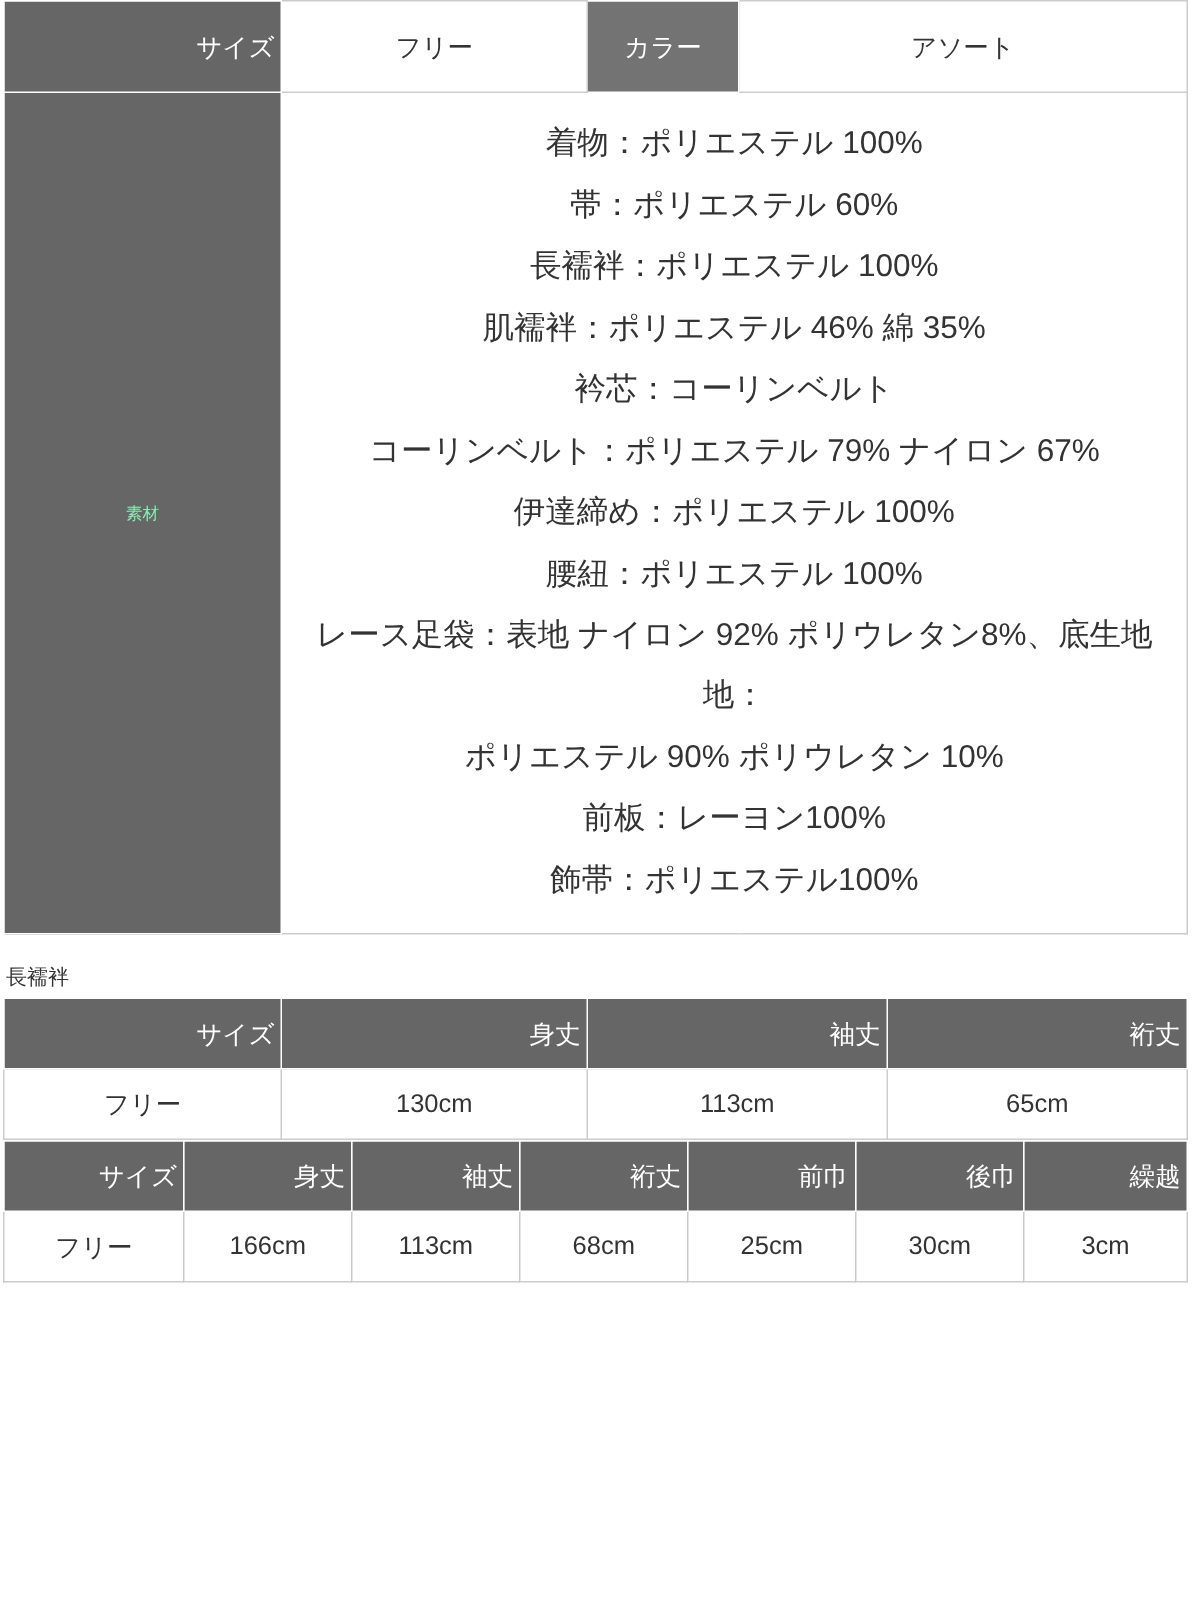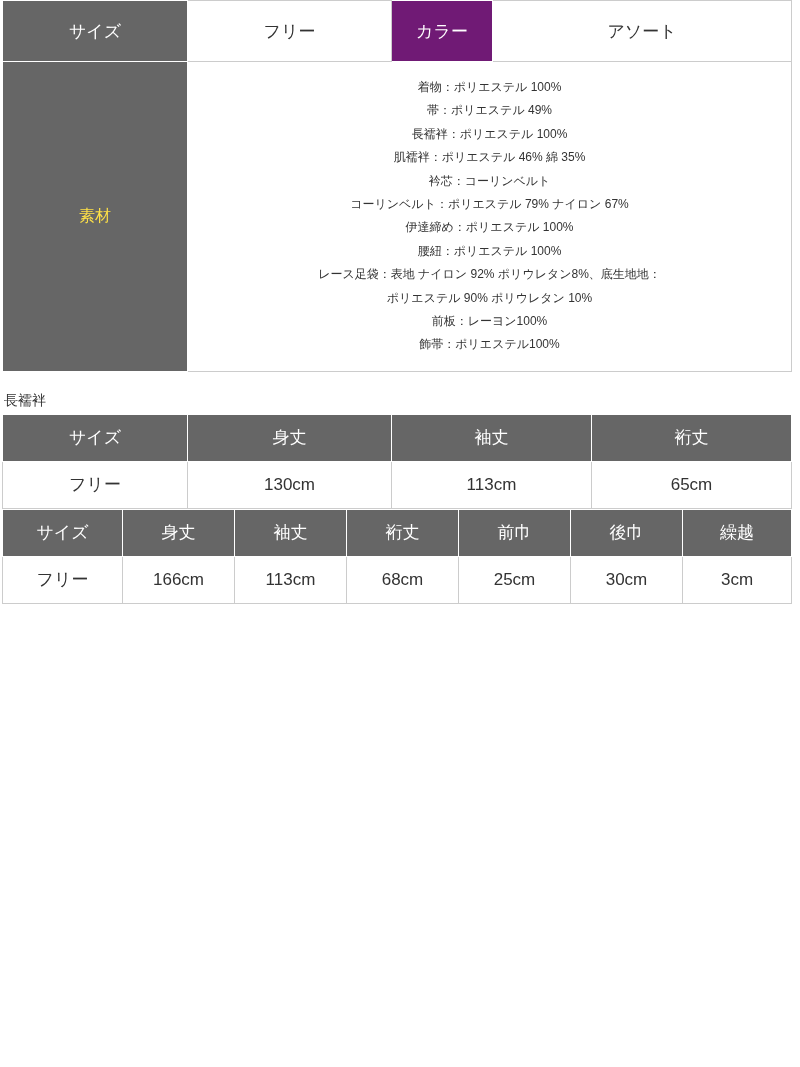--- a/index.html
+++ b/index.html
@@ -31,43 +31,44 @@
     font-weight: normal;
     text-align: center;
     vertical-align: middle;
     font-size: 17px;
     color: #333333;
     padding: 6px 4px;
   }
   .hdr {
     background: #666666;
     color: #ffffff;
+    text-align: right;
   }
   .hdr-dark {
-    background: #701a75;
+    background: #737373;
     color: #ffffff;
   }
   .cell-light {
     background: #ffffff;
     border: 1px solid #cccccc;
   }
 
   
   .spec-table td {
     height: 48px;
   }
   .spec-label {
     background: #666666;
-    color: #fde047;
-    font-size: 16px;
+    color: #86efac;
+    font-size: 11px;
   }
   .spec-body {
     background: #ffffff;
     border: 1px solid #cccccc;
-    font-size: 12px;
+    font-size: 21px;
     line-height: 1.95;
     padding: 14px 8px;
     color: #333333;
   }
   .spec-body div {
     white-space: pre-wrap;
   }
 
   .section-title {
     font-size: 14px;
@@ -135,21 +136,21 @@
       <tr>
         <td class="hdr">サイズ</td>
         <td class="cell-light">フリー</td>
         <td class="hdr-dark">カラー</td>
         <td class="cell-light">アソート</td>
       </tr>
       <tr>
         <td class="spec-label">素材</td>
         <td class="spec-body" colspan="3">
           <div>着物：ポリエステル 100%</div>
-          <div>帯：ポリエステル 49%</div>
+          <div>帯：ポリエステル 60%</div>
           <div>長襦袢：ポリエステル 100%</div>
           <div>肌襦袢：ポリエステル 46% 綿 35%</div>
           <div>衿芯：コーリンベルト</div>
           <div>コーリンベルト：ポリエステル 79% ナイロン 67%</div>
           <div>伊達締め：ポリエステル 100%</div>
           <div>腰紐：ポリエステル 100%</div>
           <div>レース足袋：表地 ナイロン 92% ポリウレタン8%、底生地地：</div>
           <div>ポリエステル 90% ポリウレタン 10%</div>
           <div>前板：レーヨン100%</div>
           <div>飾帯：ポリエステル100%</div>

